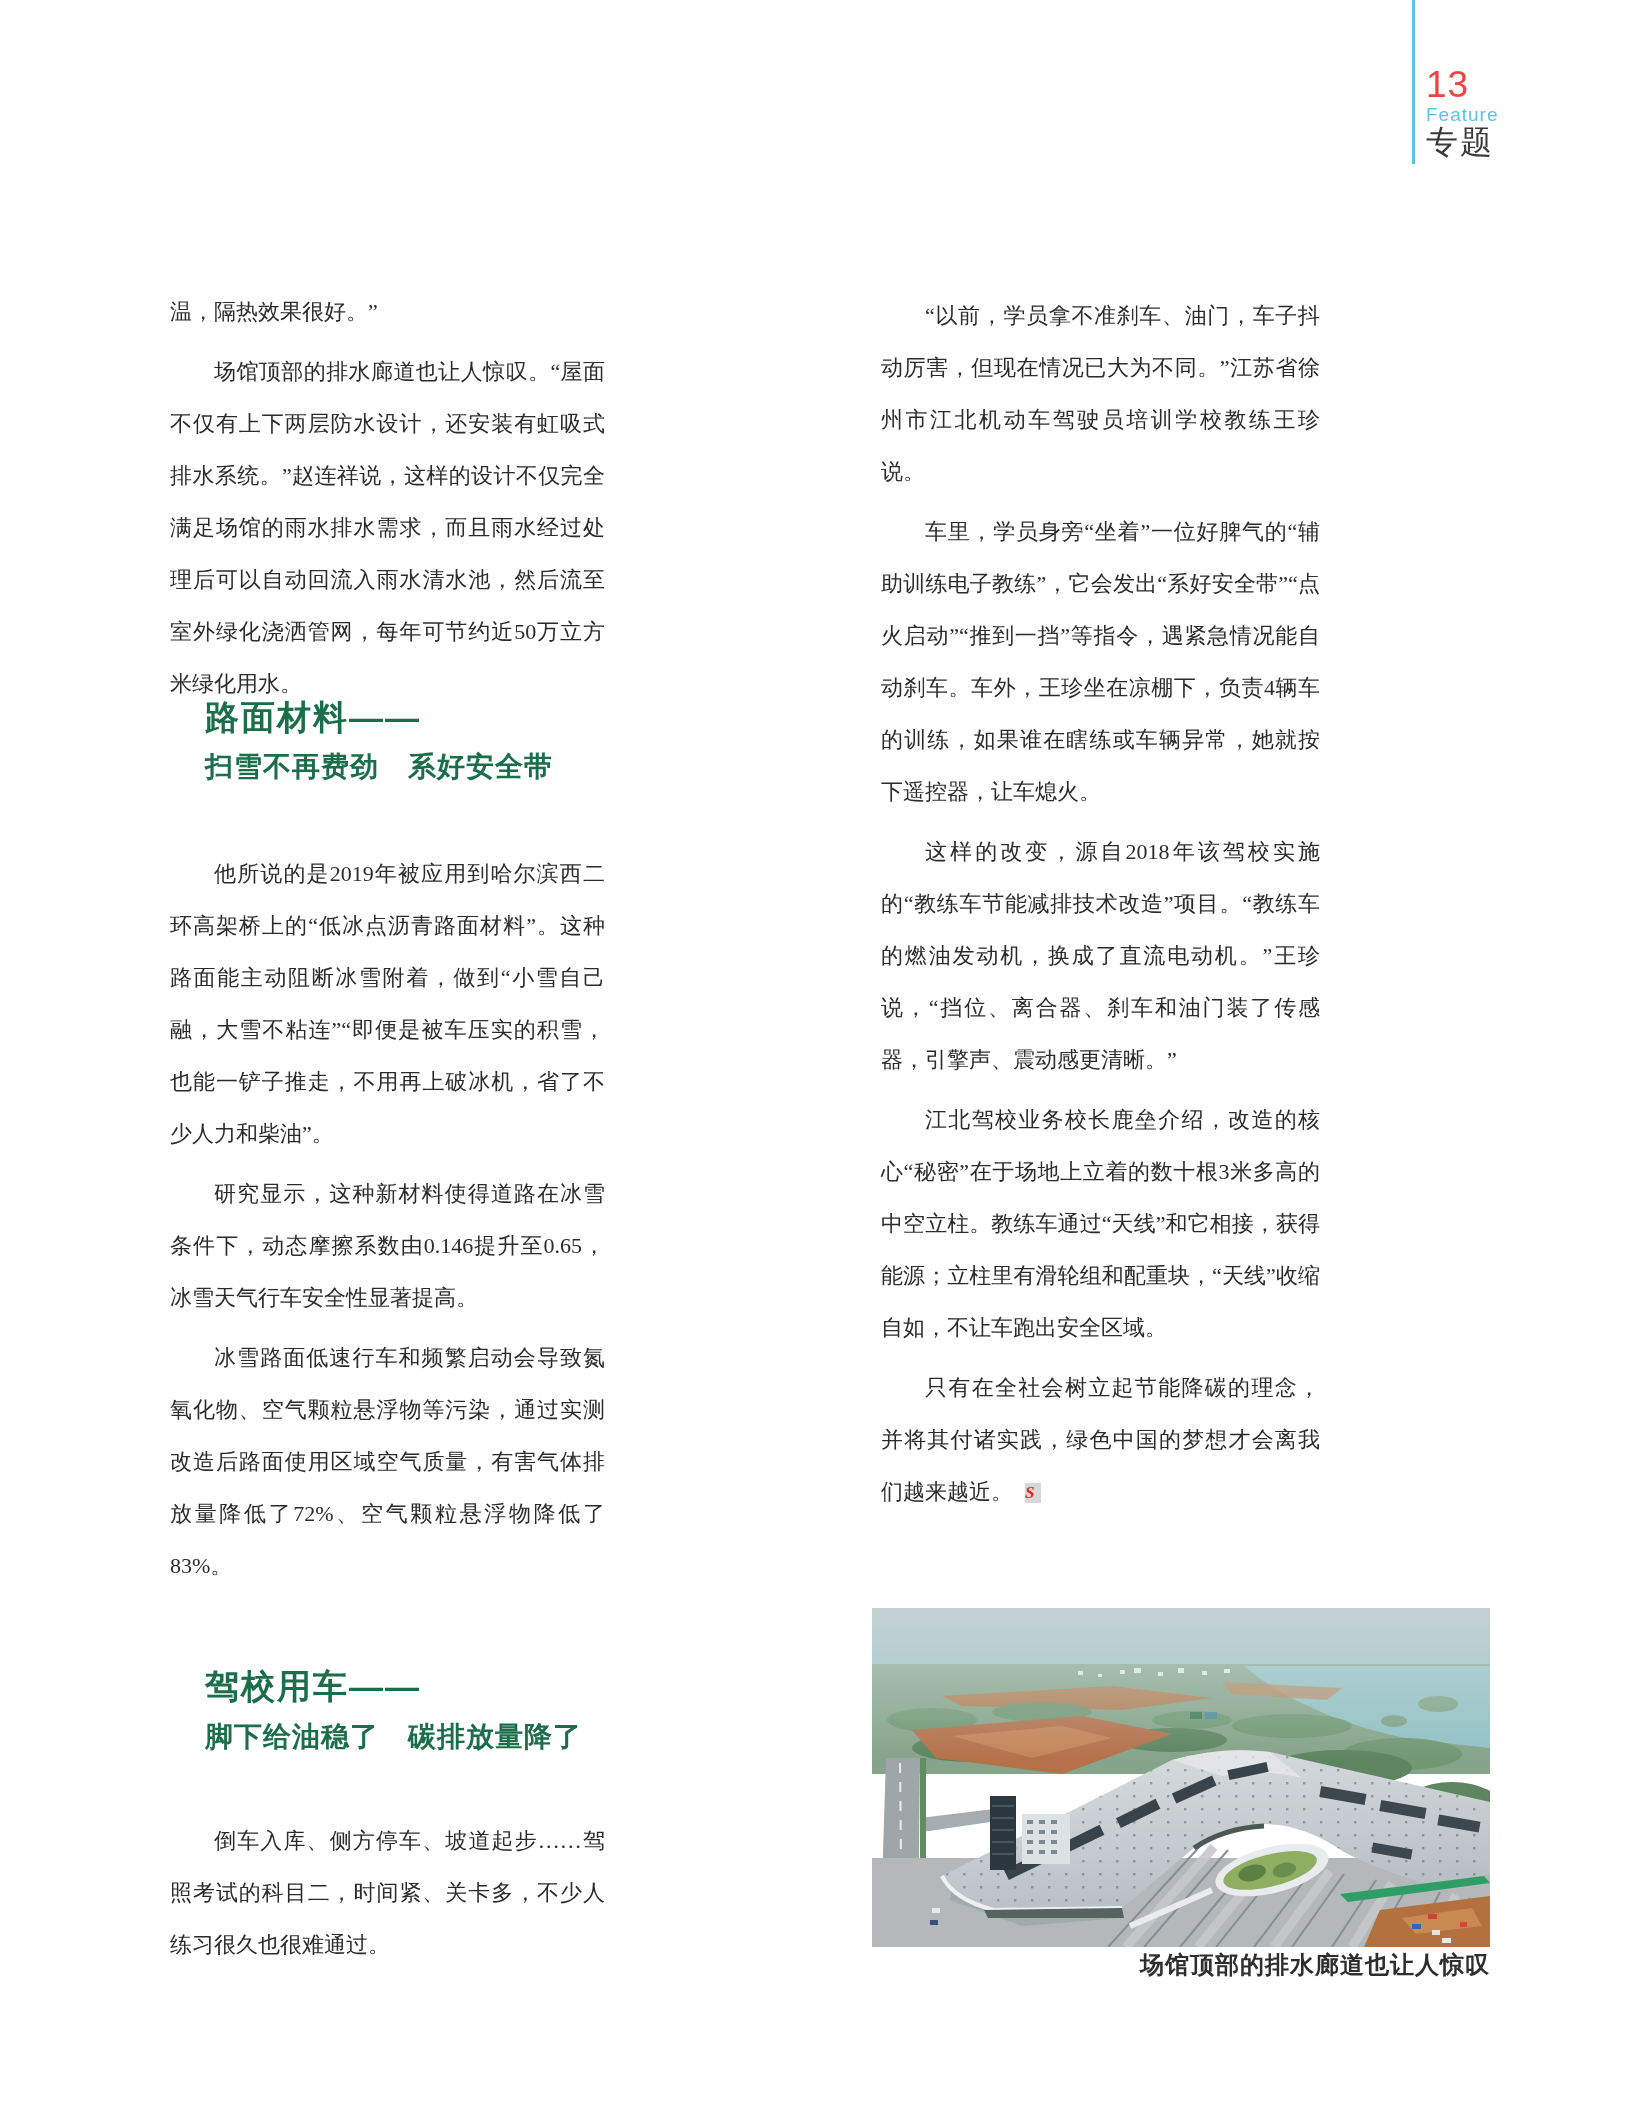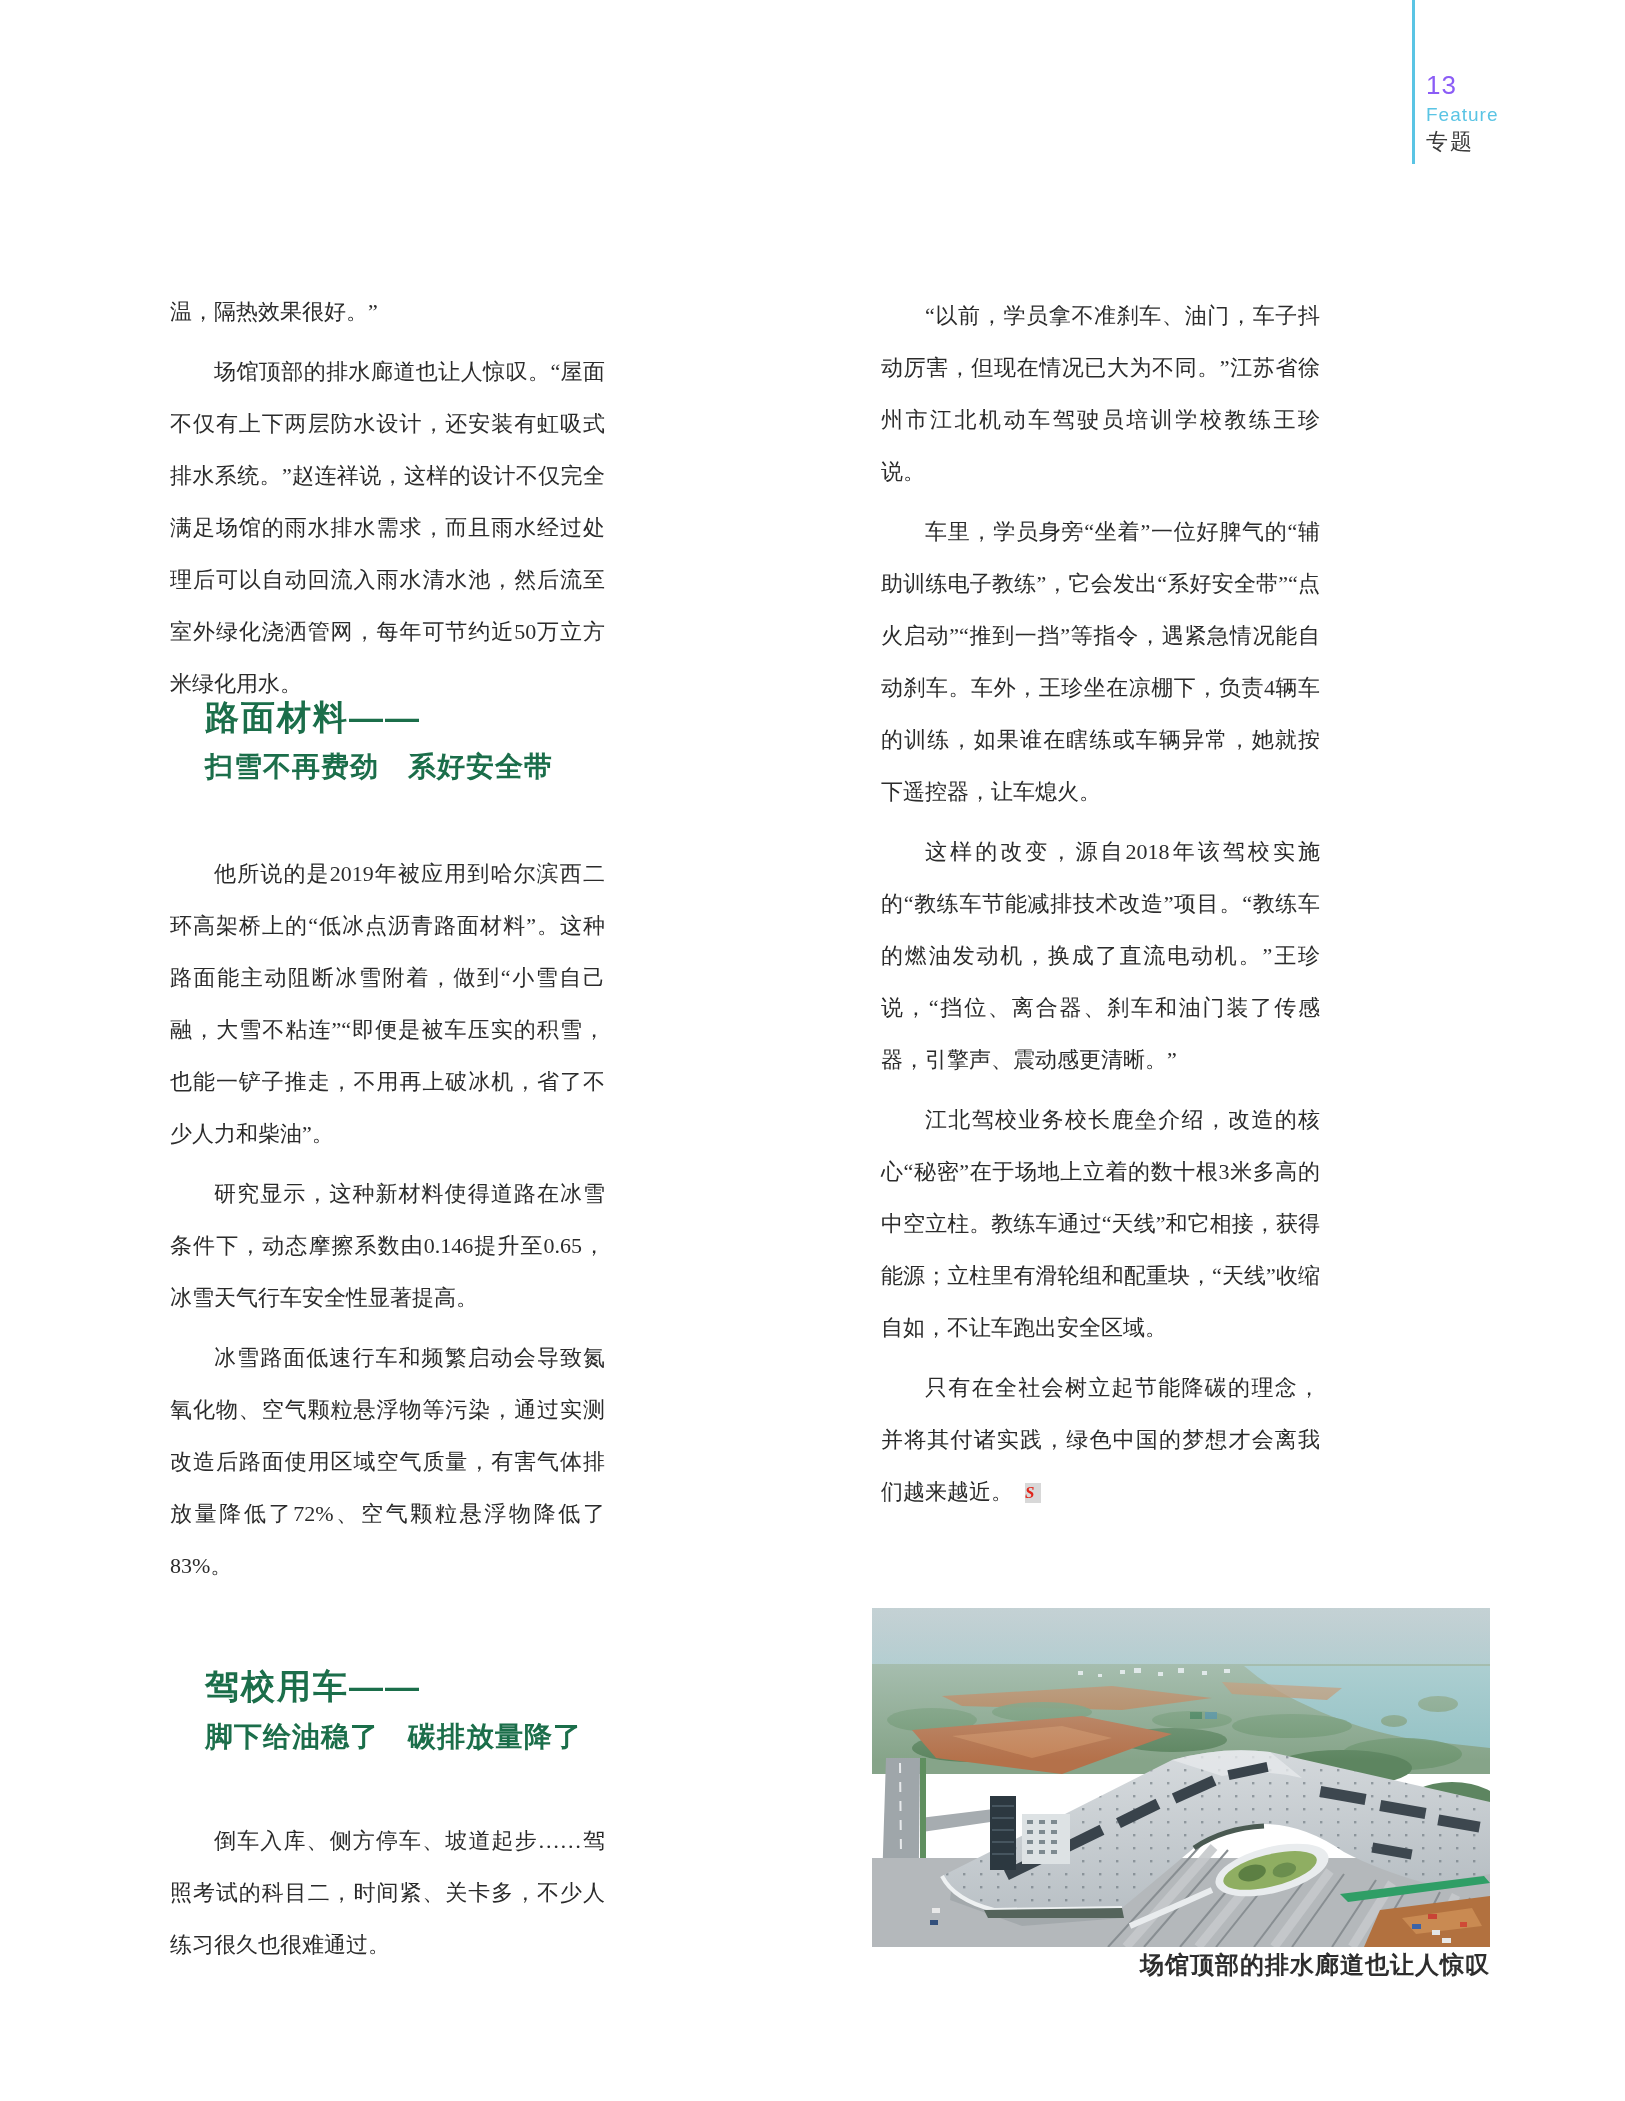--- a/index.html
+++ b/index.html
@@ -14,23 +14,23 @@
   }
   
   .corner-rule{
     position:absolute;left:1412px;top:0;width:3px;height:164px;
     background:#5ac4e4;
   }
   .corner{
     position:absolute;left:1426px;top:68px;width:180px;
     font-family:"Liberation Sans","DejaVu Sans",sans-serif;
   }
-  .corner .pageno{font-size:26px;line-height:34px;color:#8b5cf6;letter-spacing:1px;}
+  .corner .pageno{font-size:37px;line-height:34px;color:#ef4444;letter-spacing:1px;}
   .corner .feature{font-size:19px;line-height:22px;color:#5ac4e4;margin-top:2px;letter-spacing:1px;}
-  .corner .zhuanti{font-size:22px;line-height:30px;color:#3a3a3a;margin-top:1px;letter-spacing:2px;}
+  .corner .zhuanti{font-size:32px;line-height:30px;color:#3a3a3a;margin-top:1px;letter-spacing:2px;}
   
   .col{
     position:absolute;
     font-size:22px;line-height:52px;
     text-align:justify;
     text-align-last:left;
   }
   .col p{margin:8px;text-indent:2em;}
   .col p.noindent{text-indent:0;}
   .colL{left:162px;width:451px;}

